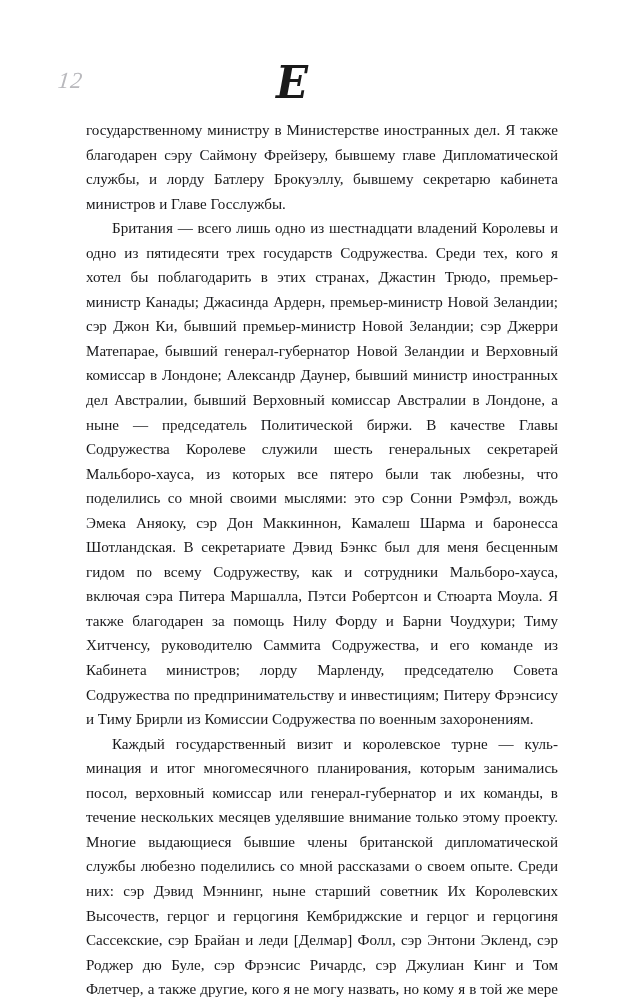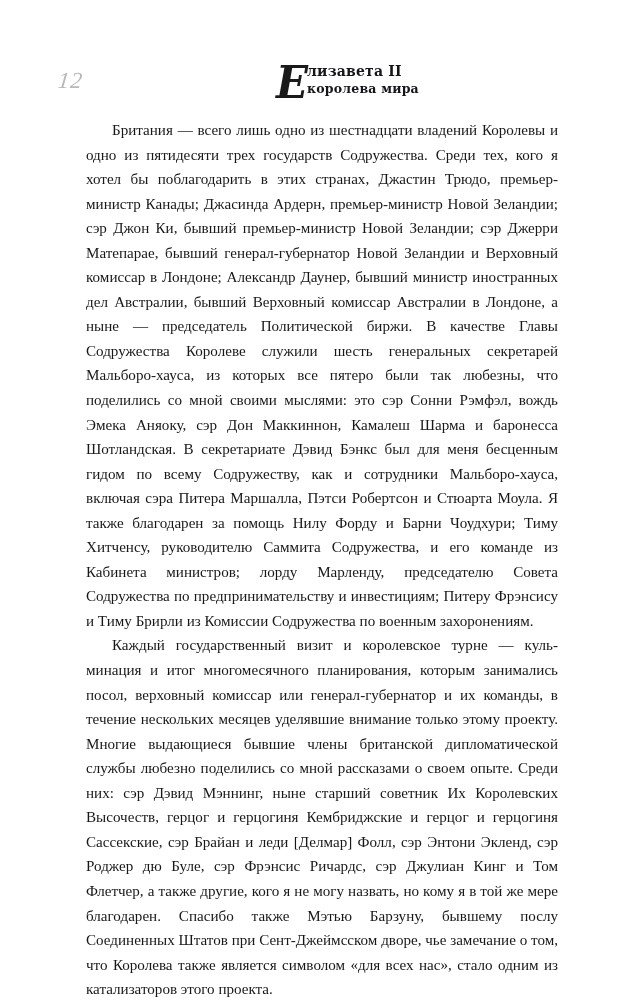--- a/index.html
+++ b/index.html
@@ -109,26 +109,23 @@
 <body>
 
 <div class="page">
 
   <div class="header">
 
     <div class="folio">12</div>
 
     <div class="runhead">
       <div class="runhead-initial">Е</div>
-      <div class="runhead-lines">
-        <div class="runhead-l1">лизавета II</div>
-        <div class="runhead-l2">королева мира</div>
-      </div>
     </div>
 
   </div>
 
   <div class="textblock">
+    <p class="para">государственному министру в Министерстве иностранных дел. Я также благодарен сэру Саймону Фрейзеру, бывшему главе Ди­пломатической службы, и лорду Батлеру Брокуэллу, бывшему се­кретарю кабинета министров и Главе Госслужбы.</p>
     <p class="para indent">Британия — всего лишь одно из шестнадцати владений Коро­левы и одно из пятидесяти трех государств Содружества. Среди тех, кого я хотел бы поблагодарить в этих странах, Джастин Трюдо, премьер-министр Канады; Джасинда Ардерн, премьер-министр Но­вой Зеландии; сэр Джон Ки, бывший премьер-министр Новой Зе­ландии; сэр Джерри Матепарае, бывший генерал-губернатор Новой Зеландии и Верховный комиссар в Лондоне; Александр Даунер, бывший министр иностранных дел Австралии, бывший Верховный комиссар Австралии в Лондоне, а ныне — председатель Политиче­ской биржи. В качестве Главы Содружества Королеве служили шесть генеральных секретарей Мальборо-хауса, из которых все пятеро были так любезны, что поделились со мной своими мысля­ми: это сэр Сонни Рэмфэл, вождь Эмека Аняоку, сэр Дон Маккин­нон, Камалеш Шарма и баронесса Шотландская. В секретариате Дэвид Бэнкс был для меня бесценным гидом по всему Содруже­ству, как и сотрудники Мальборо-хауса, включая сэра Питера Мар­шалла, Пэтси Робертсон и Стюарта Моула. Я также благодарен за помощь Нилу Форду и Барни Чоудхури; Тиму Хитченсу, руково­дителю Саммита Содружества, и его команде из Кабинета мини­стров; лорду Марленду, председателю Совета Содружества по пред­принимательству и инвестициям; Питеру Фрэнсису и Тиму Брир­ли из Комиссии Содружества по военным захоронениям.</p>
     <p class="para indent">Каждый государственный визит и королевское турне — куль­минация и итог многомесячного планирования, которым занимались посол, верховный комиссар или генерал-губернатор и их команды, в течение нескольких месяцев уделявшие внимание только этому проекту. Многие выдающиеся бывшие члены британской диплома­тической службы любезно поделились со мной рассказами о своем опыте. Среди них: сэр Дэвид Мэннинг, ныне старший советник Их Королевских Высочеств, герцог и герцогиня Кембриджские и герцог и герцогиня Сассекские, сэр Брайан и леди [Делмар] Фолл, сэр Эн­тони Экленд, сэр Роджер дю Буле, сэр Фрэнсис Ричардс, сэр Джу­лиан Кинг и Том Флетчер, а также другие, кого я не могу назвать, но кому я в той же мере благодарен. Спасибо также Мэтью Барзуну, бывшему послу Соединенных Штатов при Сент-Джеймсском дворе, чье замечание о том, что Королева также является символом «для всех нас», стало одним из катализаторов этого проекта.</p>
   </div>
 
 </div>
 
 </body></html>

